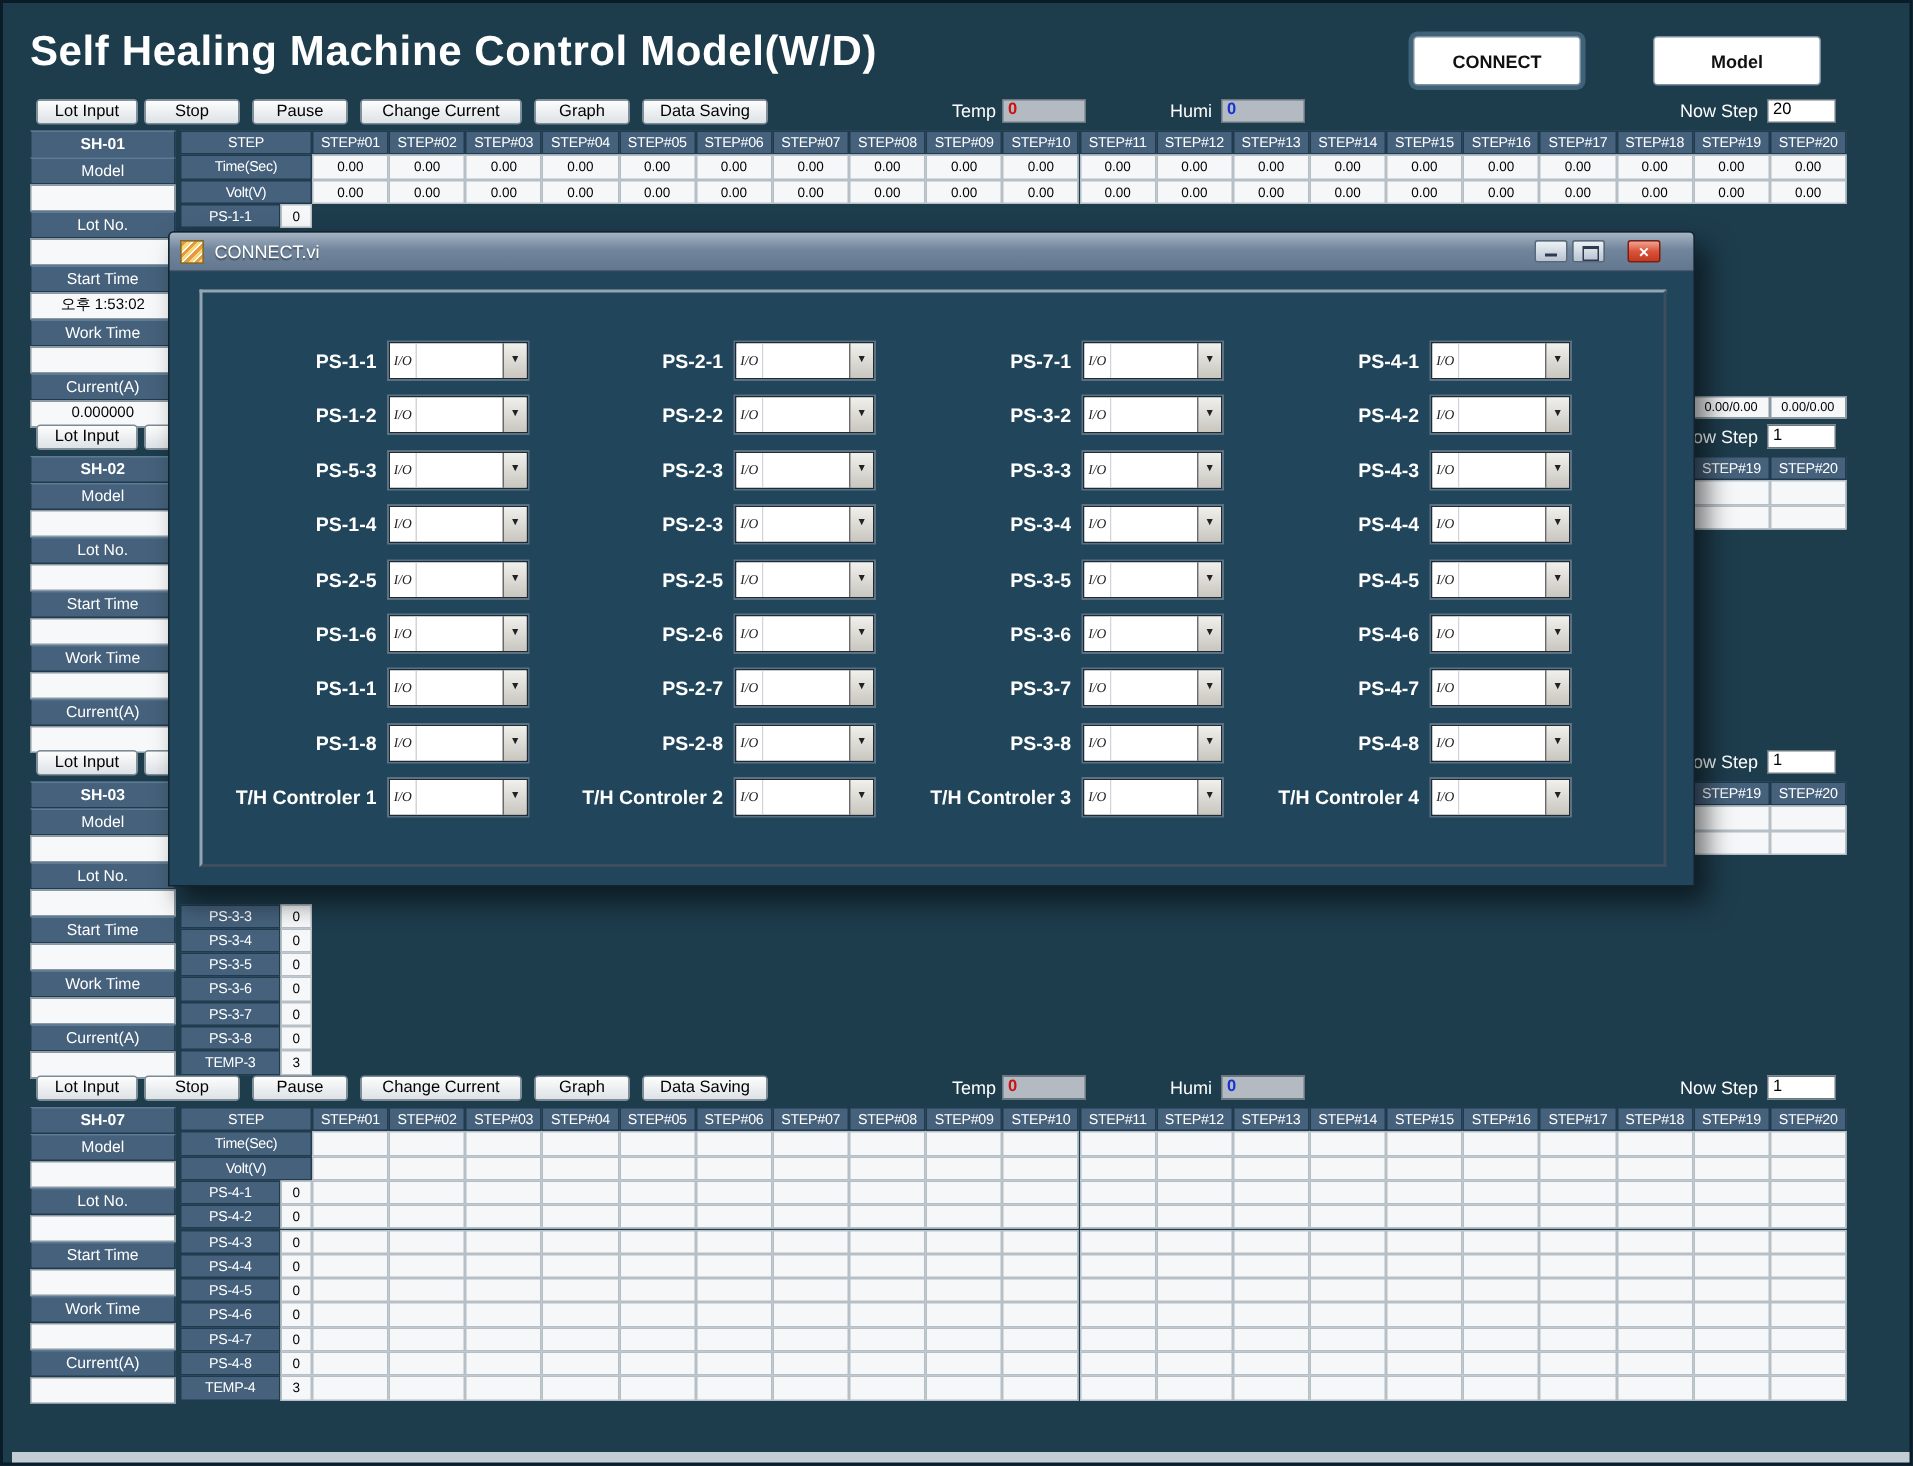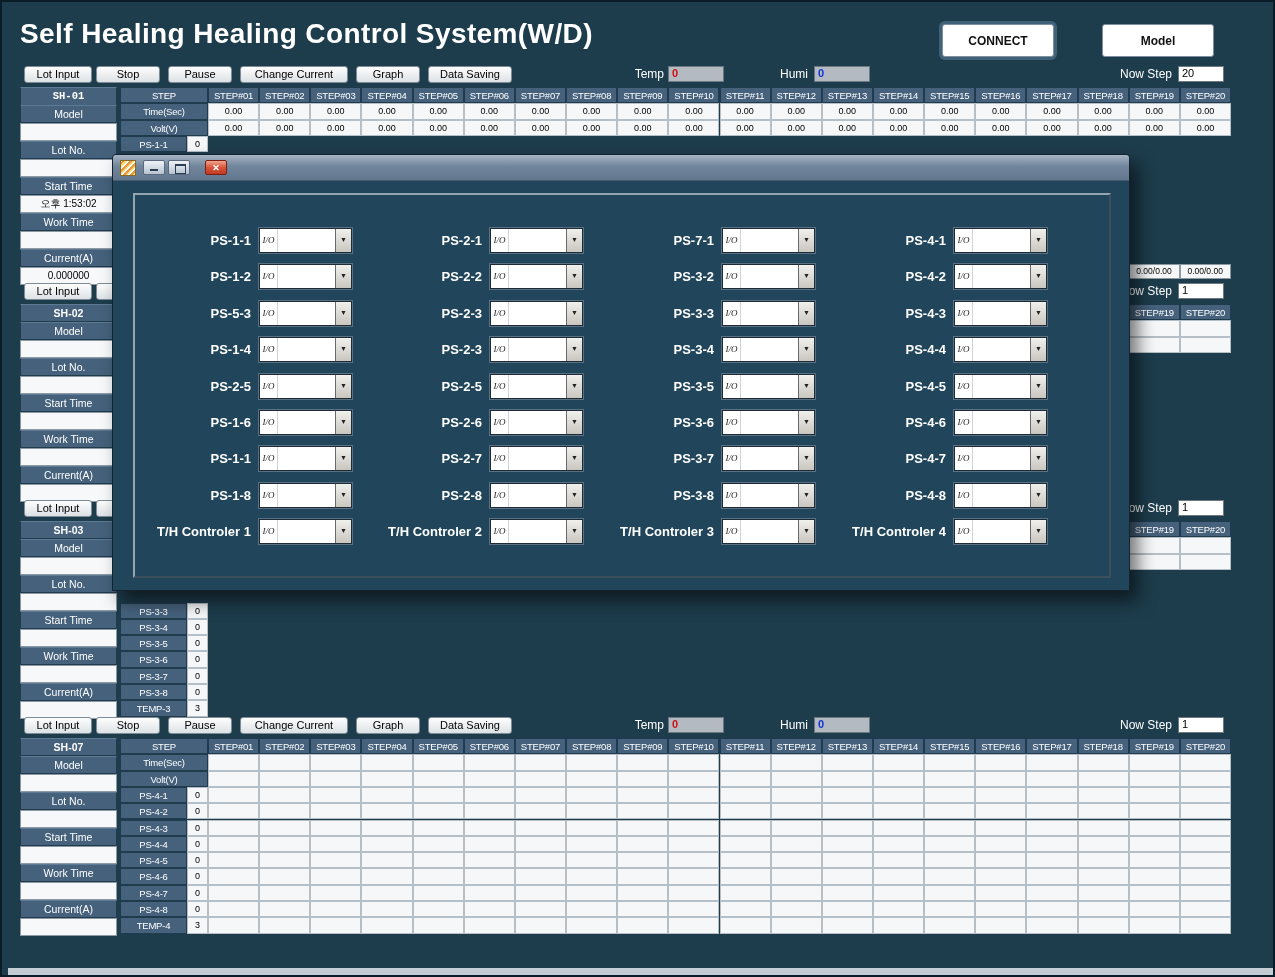--- a/index.html
+++ b/index.html
@@ -68,39 +68,39 @@
            font-family:"Liberation Serif",serif;}
   .cval{flex:1;background:#fff;}
   .carrow{width:16px;background:linear-gradient(#f0f0ec,#c9c6bf);border-left:1px solid #6a6a6a;
           font-size:7px;text-align:center;line-height:22px;color:#222;}
   .bottom-strip{position:absolute;left:6px;right:0;bottom:0;height:7px;background:#c4ccd4;}
 </style>
 </head>
 <body>
 
 <div class="page">
-  <div class="page-title">Self Healing Healing Control System(W/D)</div>
+  <div class="page-title">Self Healing Machine Control Model(W/D)</div>
   <button class="topbtn" id="connect-btn">CONNECT</button>
   <button class="topbtn" id="model-btn">Model</button>
 
   <div id="sections">
       <div class="section" style="left: 0px; top: 64px; width: 1275px; height: 217px;">
         <div class="tbtn" style="left: 22px; top: 0px; width: 68px; height: 17px;">Lot Input</div>
         <div class="tbtn" style="left: 94px; top: 0px; width: 64px; height: 17px;">Stop</div>
         <div class="tbtn" style="left: 166px; top: 0px; width: 64px; height: 17px;">Pause</div>
         <div class="tbtn" style="left: 238px; top: 0px; width: 108px; height: 17px;">Change Current</div>
         <div class="tbtn" style="left: 354px; top: 0px; width: 64px; height: 17px;">Graph</div>
         <div class="tbtn" style="left: 426px; top: 0px; width: 84px; height: 17px;">Data Saving</div>
         <div class="envlab" style="left: 604px; top: 1px; width: 58px; height: 15px;">Temp</div>
         <div class="envbox temp" style="left: 666px; top: 0px; width: 56px; height: 16px;">0</div>
         <div class="envlab" style="left: 748px; top: 1px; width: 58px; height: 15px;">Humi</div>
         <div class="envbox humi" style="left: 812px; top: 0px; width: 56px; height: 16px;">0</div>
         <div class="envlab" style="left: 1086px; top: 1px; width: 84px; height: 15px;">Now Step</div>
         <div class="nowbox" style="left: 1176px; top: 0px; width: 46px; height: 16px;">20</div>
-        <div class="scell hdr secid" style="left: 18px; top: 21px; width: 97px; height: 30px; font-family: Liberation Mono, monospace;">SH-01</div>
+        <div class="scell hdr secid" style="left: 18px; top: 21px; width: 97px; height: 30px;">SH-01</div>
         <div class="scell hdr" style="left: 18px; top: 39px; width: 97px; height: 18px;">Model</div>
         <div class="scell box" style="left: 18px; top: 57px; width: 97px; height: 18px;"></div>
         <div class="scell hdr" style="left: 18px; top: 75px; width: 97px; height: 18px;">Lot No.</div>
         <div class="scell box" style="left: 18px; top: 93px; width: 97px; height: 18px;"></div>
         <div class="scell hdr" style="left: 18px; top: 111px; width: 97px; height: 18px;">Start Time</div>
         <div class="scell box" style="left: 18px; top: 129px; width: 97px; height: 18px;">오후 1:53:02</div>
         <div class="scell hdr" style="left: 18px; top: 147px; width: 97px; height: 18px;">Work Time</div>
         <div class="scell box" style="left: 18px; top: 165px; width: 97px; height: 18px;"></div>
         <div class="scell hdr" style="left: 18px; top: 183px; width: 97px; height: 18px;">Current(A)</div>
         <div class="scell box" style="left: 18px; top: 201px; width: 97px; height: 18px;">0.000000</div>
@@ -638,20 +638,21 @@
         <div class="cell val" style="left: 1024.4px; top: 200.3px; width: 51.15px; height: 16.3px;"></div>
         <div class="cell val" style="left: 1075.55px; top: 200.3px; width: 51.15px; height: 16.3px;"></div>
         <div class="cell val" style="left: 1126.7px; top: 200.3px; width: 51.15px; height: 16.3px;"></div>
         <div class="cell val" style="left: 1177.85px; top: 200.3px; width: 51.15px; height: 16.3px;"></div>
       </div>
     </div>
 
   <div class="modal">
     <div class="titlebar">
       <span class="vi-icon"></span>
+      <span class="titletext">CONNECT.vi</span>
       <div class="winbtns">
         <button class="wb min"></button>
         <button class="wb max"></button>
         <button class="wb close">✕</button>
       </div>
     </div>
     <div class="mframe"></div>
     <div id="modal-grid">
         <div class="mlabel" style="left: -2px; top: 77px; width: 140px; height: 17px;">PS-1-1</div>
         <div class="combo" style="left: 146px; top: 73px; width: 93px; height: 25px;">

